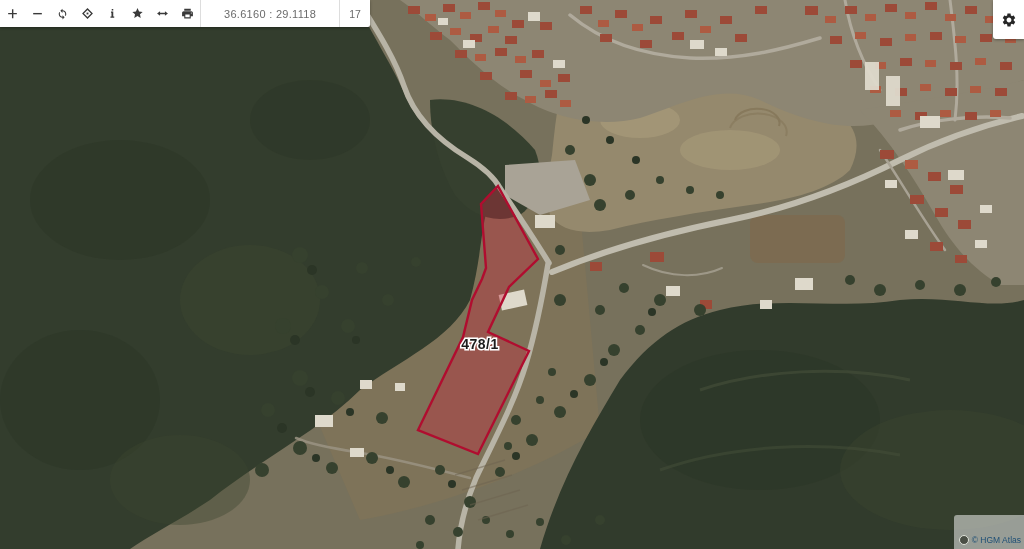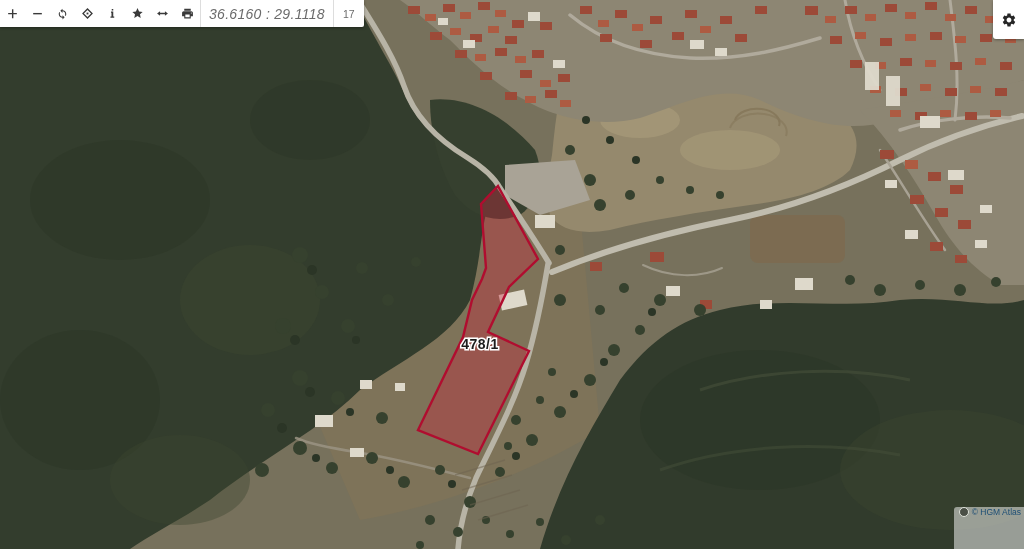--- a/index.html
+++ b/index.html
@@ -9,33 +9,33 @@
   .map-viewport svg{display:block;}
 
   
   .toolbar{position:absolute;top:0;left:0;height:27px;background:#ffffff;
            display:flex;align-items:stretch;box-shadow:0 1px 3px rgba(0,0,0,.35);
            border-radius:0 0 2px 0;z-index:10;}
   .tool-btn{width:25px;border:none;background:transparent;padding:0;margin:0;
             display:flex;align-items:center;justify-content:center;cursor:pointer;}
   .tool-btn svg{width:13px;height:13px;fill:#3a3a3a;}
   .coords-box{border-left:1px solid #ddd;display:flex;align-items:center;
-              padding:0 8px;font-size:14px;color:#6b6b6b;letter-spacing:.3px;white-space:nowrap;font-style:italic;}
+              padding:0 23px;font-size:11px;color:#6b6b6b;letter-spacing:.3px;white-space:nowrap;}
   .zoom-box{border-left:1px solid #ddd;display:flex;align-items:center;justify-content:center;
             padding:0 9px;font-size:10.5px;color:#6b6b6b;}
 
   
   .gear-btn{position:absolute;top:0;right:0;width:31px;height:39px;background:#ffffff;
             border:none;border-radius:0 0 0 3px;display:flex;align-items:center;
             justify-content:center;cursor:pointer;box-shadow:0 1px 3px rgba(0,0,0,.35);z-index:10;}
   .gear-btn svg{width:16px;height:16px;fill:#262626;}
 
   
-  .attribution{position:absolute;right:0;bottom:0;height:30px;display:flex;align-items:flex-start;
-               gap:3px;background:rgba(255,255,255,.5);padding:0 3px 12px 5px;
+  .attribution{position:absolute;right:0;bottom:0;height:30px;display:flex;align-items:flex-end;
+               gap:3px;background:rgba(255,255,255,.5);padding:0 3px 4px 5px;
                border-radius:3px 0 0 0;z-index:9;}
   .attribution .globe{width:8px;height:8px;border-radius:50%;background:#4a4f46;
                       border:1px solid #dfe3da;flex:0 0 auto;}
   .attribution a{font-size:8.5px;color:#1d4e75;text-decoration:none;white-space:nowrap;}
 
   
   .parcel-poly{stroke-width:2.4;cursor:pointer;}
   .parcel-label{font-family:"Liberation Sans",sans-serif;font-size:14px;font-weight:bold;
                 fill:#1c1c1c;stroke:#ffffff;stroke-width:3px;paint-order:stroke;
                 text-anchor:middle;letter-spacing:.5px;}

